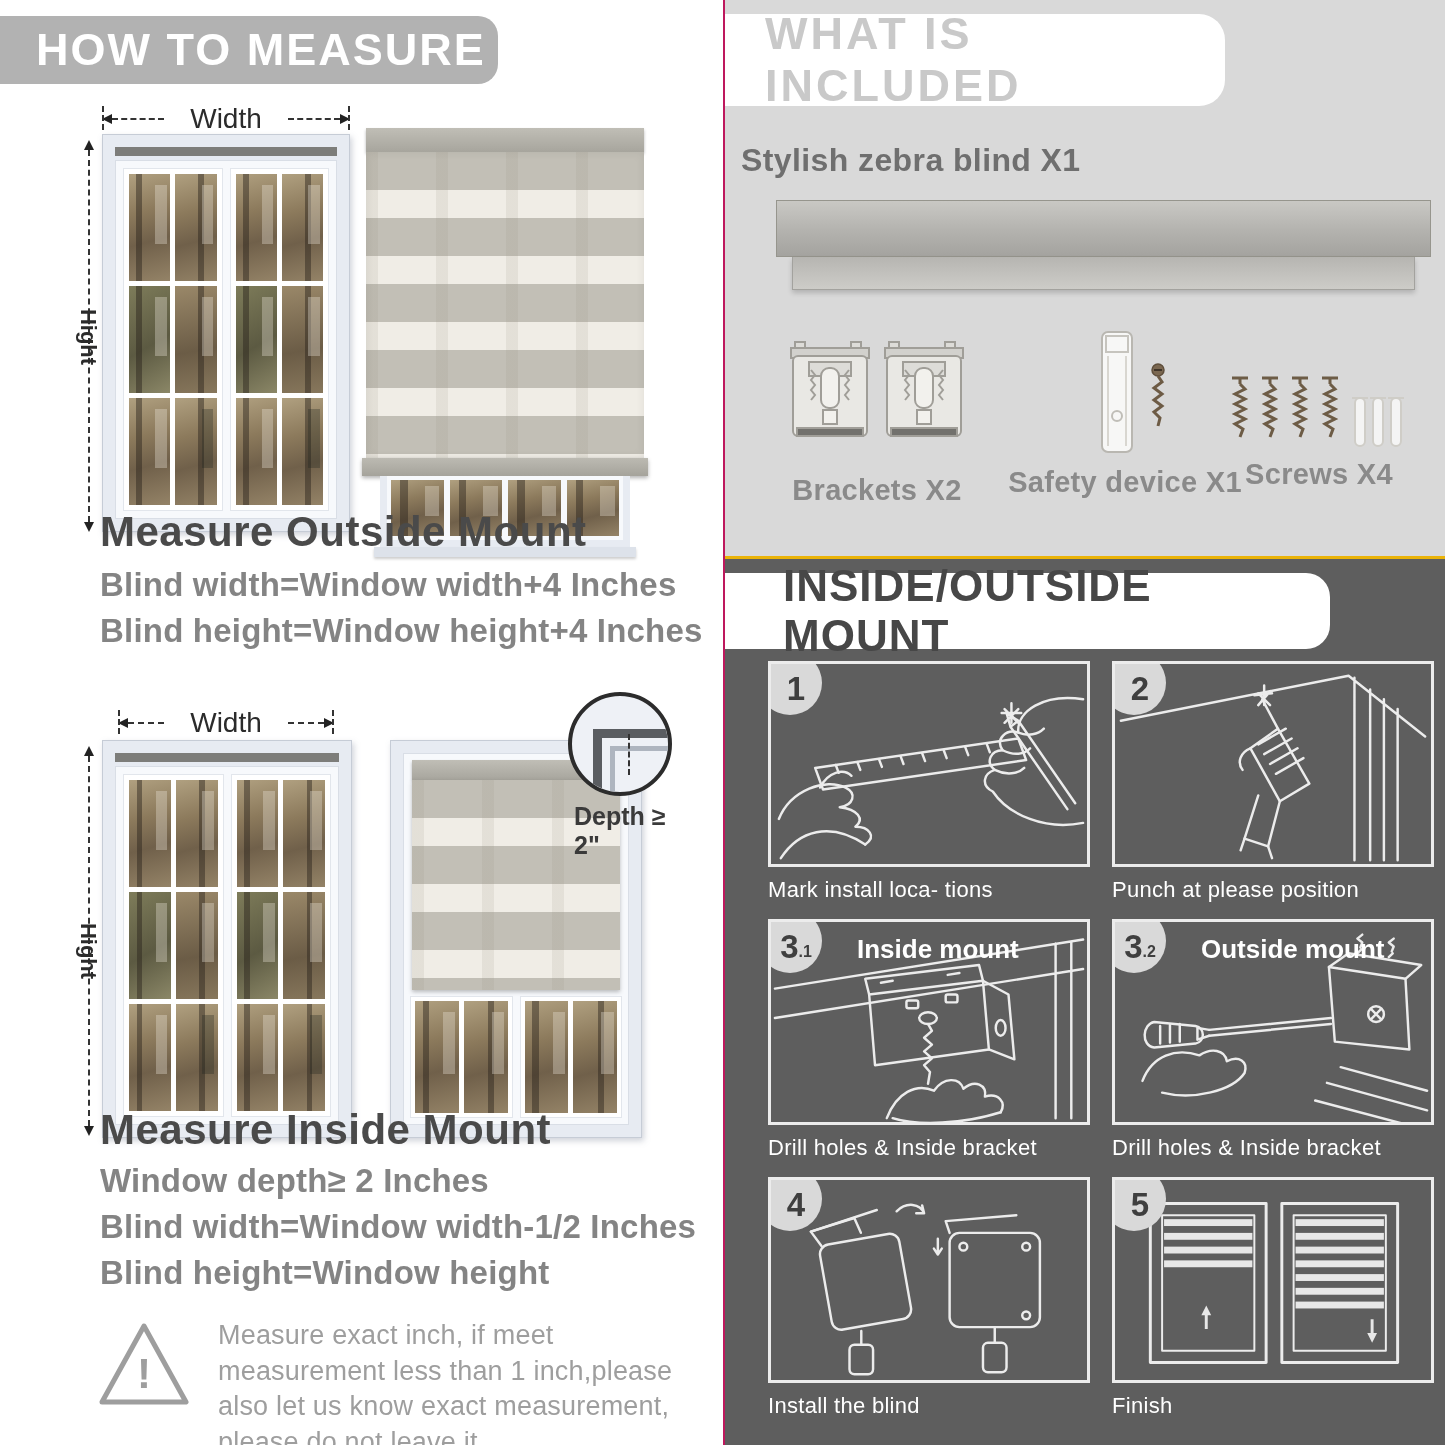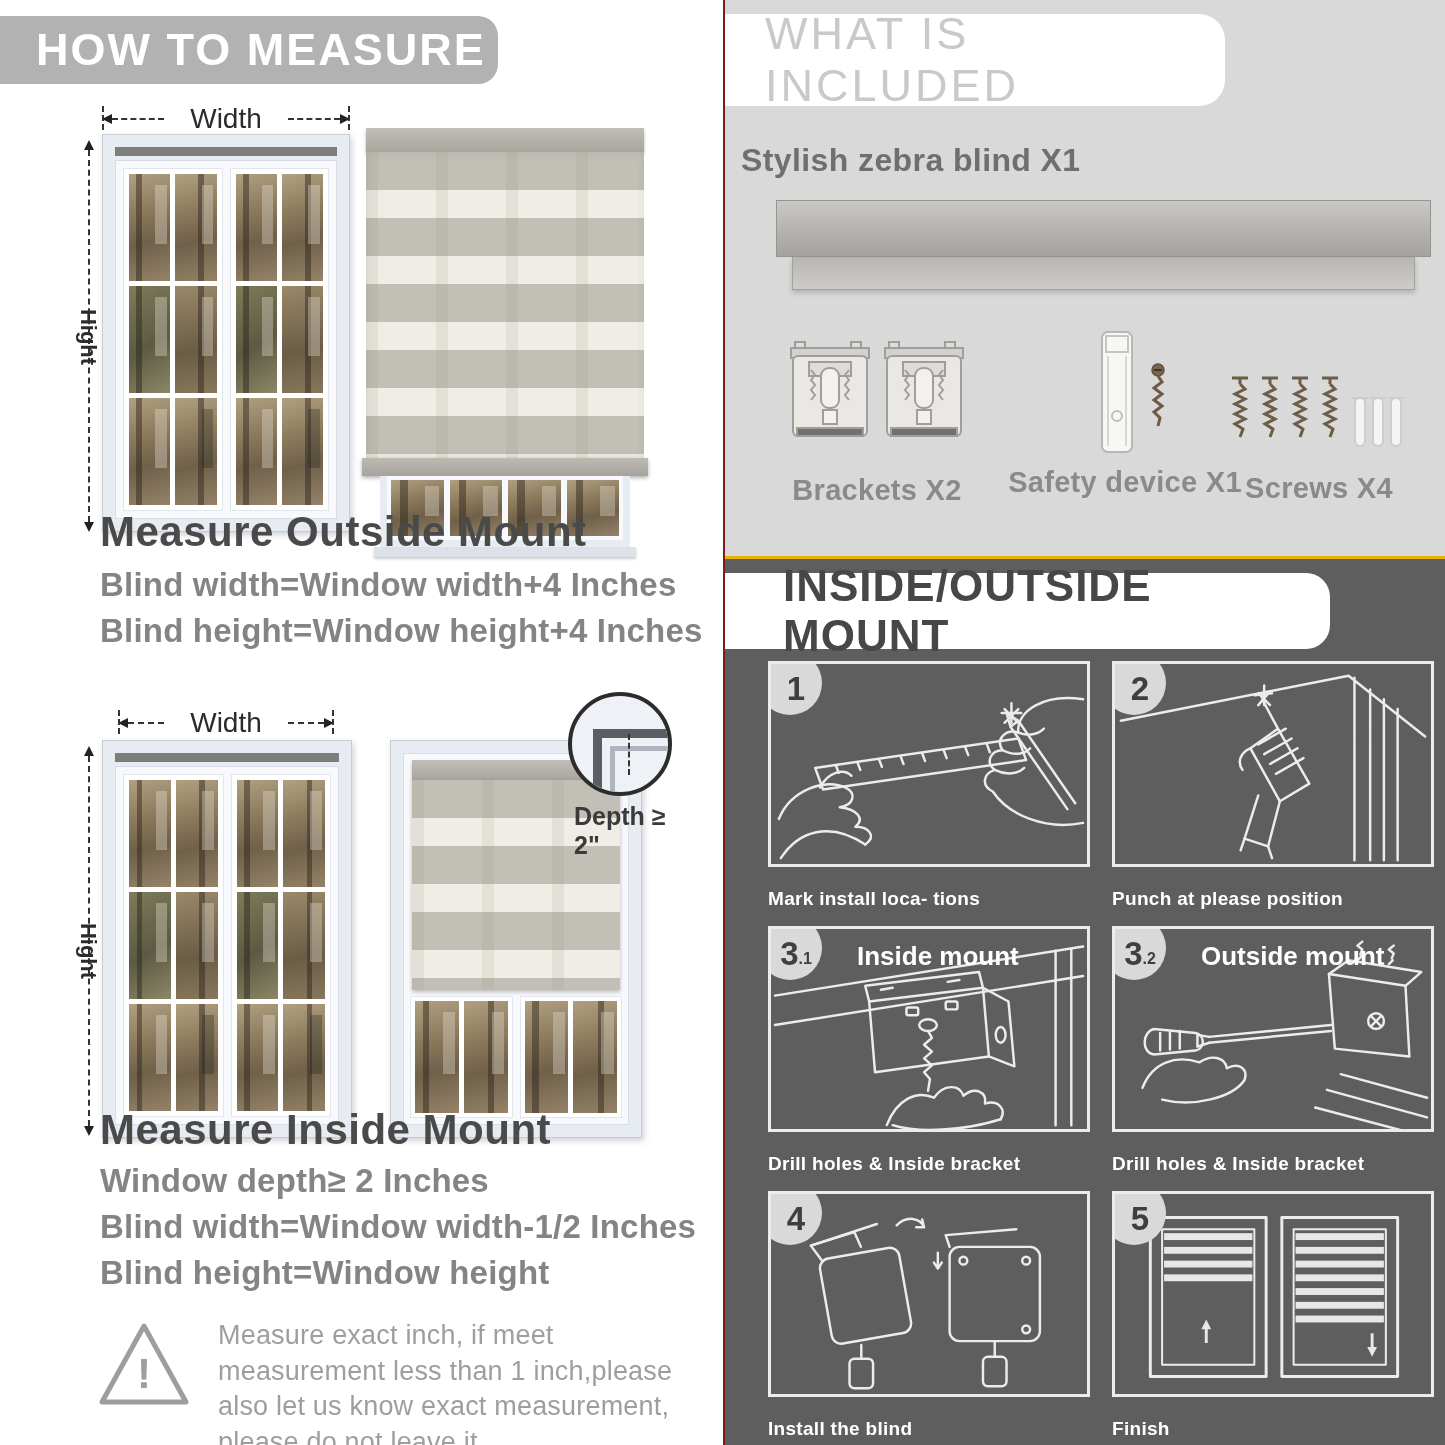--- a/index.html
+++ b/index.html
@@ -1,16 +1,16 @@
 <!DOCTYPE html>
 <html><head>
 <meta charset="utf-8">
 <style>
   html,body{margin:0;padding:0;background:#fff;}
-  .canvas{position:relative;width:1445px;height:1445px;background:#7f1d1d;overflow:hidden;
+  .canvas{position:relative;width:1445px;height:1445px;background:#be185d;overflow:hidden;
           font-family:"Liberation Sans",sans-serif;}
   .abs{position:absolute;}
 
   
   .left-col{position:absolute;left:0;top:0;width:723px;height:1445px;background:#fff;}
   .howto-bar{position:absolute;left:0;top:16px;width:462px;height:68px;background:#b2b2b2;
              border-radius:0 20px 20px 0;display:flex;align-items:center;padding-left:36px;
              color:#ffffff;font-weight:bold;font-size:45px;letter-spacing:2px;}
 
   
@@ -72,21 +72,21 @@
   .depth-lbl{position:absolute;font-weight:bold;font-size:25px;color:#3a3a3a;}
 
   .warning{position:absolute;display:flex;gap:26px;align-items:flex-start;}
   .warn-text{width:470px;font-size:27px;color:#9e9e9e;line-height:1.32;letter-spacing:.2px;}
 
   
   .right-col{position:absolute;left:725px;top:0;width:720px;height:1445px;}
   .sec-included{position:absolute;left:0;top:0;width:720px;height:556px;background:#d9d9d9;}
   .included-pill{position:absolute;left:0;top:14px;width:500px;height:92px;background:#ffffff;
                  border-radius:0 26px 26px 0;display:flex;align-items:center;padding-left:40px;
-                 color:#c9c9c9;font-weight:normal;font-size:45px;letter-spacing:3px;box-sizing:border-box;}
+                 color:#c9c9c9;font-weight:bold;font-size:45px;letter-spacing:3px;box-sizing:border-box;}
   .product-label{position:absolute;left:16px;top:142px;width:100%;text-align:left;color:#6f6f6f;
                  font-weight:bold;font-size:32px;letter-spacing:.4px;}
   .headrail{position:absolute;left:51px;top:200px;width:655px;}
   .hr-main{height:57px;background:linear-gradient(180deg,#c9c8c4 0%,#b3b2ae 55%,#a4a39f 100%);
            border:1px solid #96958d;box-sizing:border-box;}
   .hr-sub{height:33px;margin:0 16px;background:linear-gradient(180deg,#b6b5b1,#cdccc8);
           border:1px solid #a3a29e;border-top:none;box-sizing:border-box;box-shadow:0 3px 5px rgba(0,0,0,.18);}
   .inc-group{position:absolute;display:flex;flex-direction:column;align-items:center;}
   .inc-label{color:#8a8a8a;font-weight:bold;font-size:29px;letter-spacing:.3px;white-space:nowrap;}
 
@@ -97,21 +97,21 @@
   .steps-grid{position:absolute;left:43px;top:102px;width:666px;display:grid;
               grid-template-columns:322px 322px;column-gap:22px;row-gap:16px;}
   .panel{position:relative;height:200px;border:3px solid #ececec;background:#5e5e5e;overflow:hidden;}
   .badge{position:absolute;left:-13px;top:-13px;width:64px;height:64px;border-radius:50%;background:#d9d9d9;
          display:flex;align-items:center;justify-content:center;padding:10px 0 0 12px;box-sizing:border-box;z-index:3;}
   .badge .n{font-size:33px;font-weight:bold;color:#3f3f3f;line-height:1;}
   .badge .s{font-size:16px;font-weight:bold;color:#3f3f3f;margin-top:12px;line-height:1;}
   .badge .s:empty{display:none;}
   .panel-title{position:absolute;left:86px;top:12px;color:#ffffff;font-weight:bold;font-size:26px;z-index:3;}
   .panel-title:empty{display:none;}
-  .caption{margin-top:21px;color:#ffffff;font-weight:bold;font-size:19px;letter-spacing:.3px;white-space:nowrap;}
+  .caption{margin-top:10px;color:#ffffff;font-weight:normal;font-size:22px;letter-spacing:.3px;white-space:nowrap;}
   .art{position:absolute;inset:0;width:100%;height:100%;}
 </style>
 </head>
 <body>
 
 <div class="canvas">
 
   <div class="left-col">
 
     <div class="howto-bar">
@@ -330,21 +330,21 @@
           <g fill="rgba(255,255,255,0.7)" stroke="#cfcdc7" stroke-width="2">
             <line x1="128" y1="26" x2="144" y2="26"></line>
               <rect x="131" y="26" width="10" height="48" rx="5"></rect>
             <line x1="146" y1="26" x2="162" y2="26"></line>
               <rect x="149" y="26" width="10" height="48" rx="5"></rect>
             <line x1="164" y1="26" x2="180" y2="26"></line>
               <rect x="167" y="26" width="10" height="48" rx="5"></rect>
             <line x1="146" y1="22" x2="162" y2="22" stroke="none"></line>
           </g>
         </svg>
-        <div class="inc-label" style="margin-top:14px;">Screws X4</div>
+        <div class="inc-label" style="">Screws X4</div>
       </div>
     </div>
 
     <div class="sec-mount">
       <div class="mount-pill">
         <span>INSIDE/OUTSIDE MOUNT</span>
       </div>
 
       <div class="steps-grid">
 

